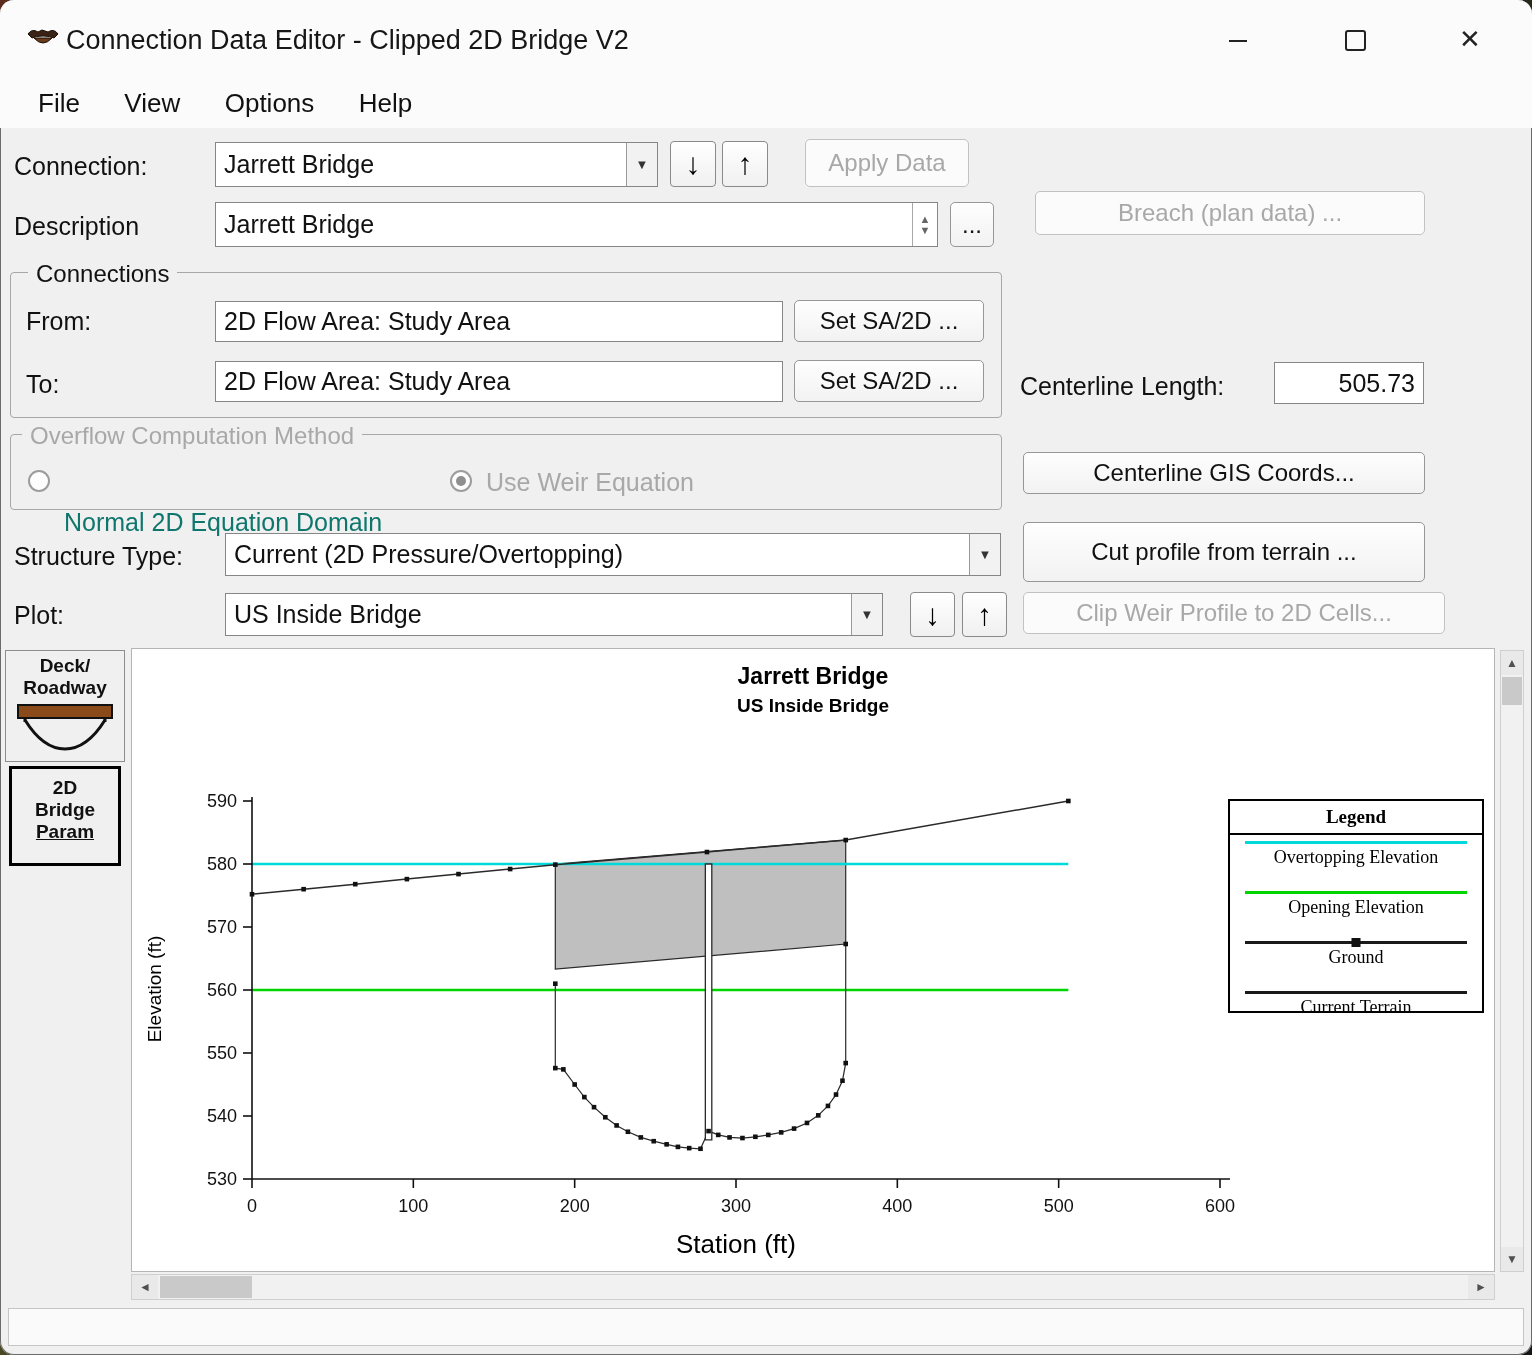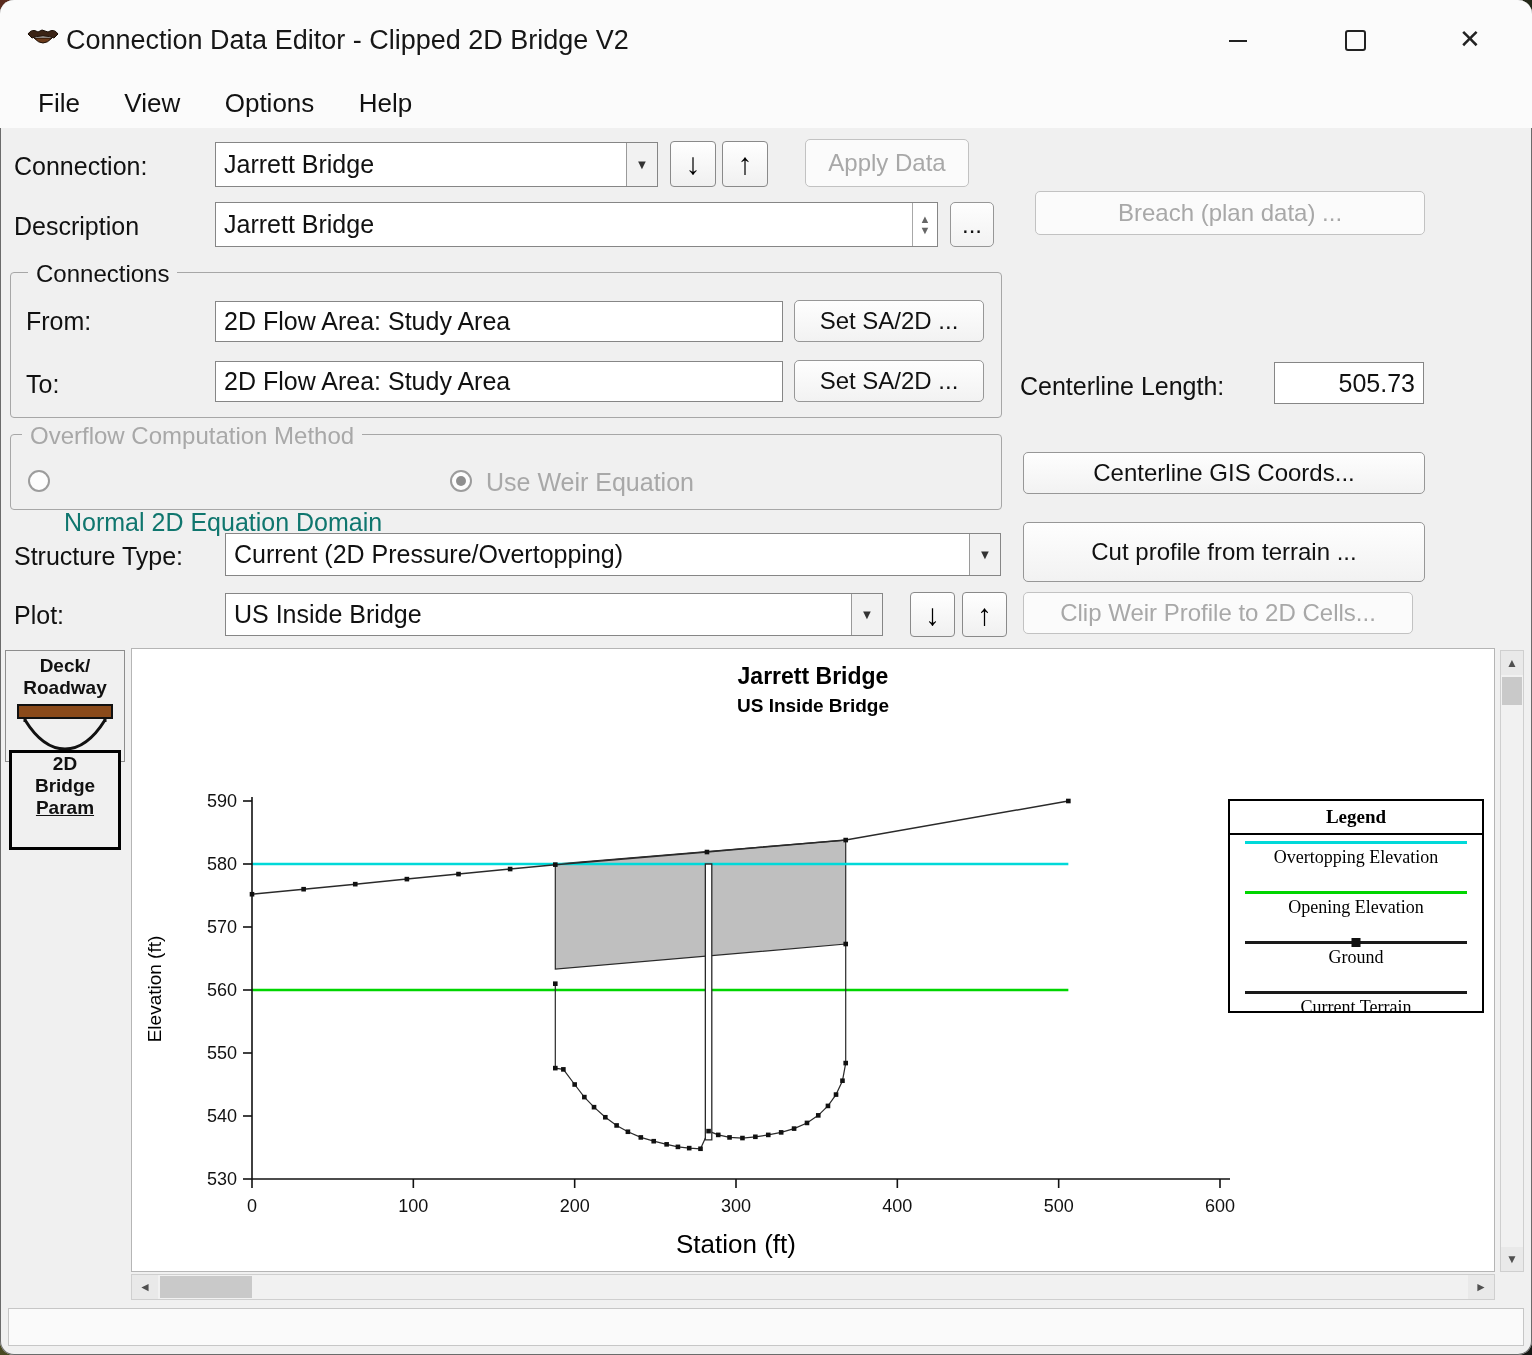--- a/index.html
+++ b/index.html
@@ -145,21 +145,21 @@
 
   <div class="groupbox" style="left:10px;top:434px;width:992px;height:76px;"></div>
   <div class="group-title disabled" style="left:22px;top:422px;">Overflow Computation Method</div>
   <div class="radio" style="left:28px;top:470px;"></div>
   <div class="label" style="left:64px;top:468px;color:#0f766e;margin-top:40px;">Normal 2D Equation Domain</div>
   <div class="radio checked" style="left:450px;top:470px;"></div>
   <div class="label" style="left:486px;top:468px;color:#a8a8a8;">Use Weir Equation</div>
 
   <div class="btn" style="left:1023px;top:452px;width:402px;height:42px;">Centerline GIS Coords...</div>
   <div class="btn" style="left:1023px;top:522px;width:402px;height:60px;">Cut profile from terrain ...</div>
-  <div class="btn disabled" style="left:1023px;top:592px;width:390px;height:42px;">Clip Weir Profile to 2D Cells...</div>
+  <div class="btn disabled" style="left:1023px;top:592px;width:422px;height:42px;">Clip Weir Profile to 2D Cells...</div>
 
   <div class="label" style="left:14px;top:542px;">Structure Type:</div>
   <div class="combo" style="left:225px;top:533px;width:776px;height:43px;">
     <div class="combo-text">Current (2D Pressure/Overtopping)</div>
     <div class="combo-arrow">▼</div>
   </div>
 
   <div class="label" style="left:14px;top:601px;">Plot:</div>
   <div class="combo" style="left:225px;top:593px;width:658px;height:43px;">
     <div class="combo-text">US Inside Bridge</div>
@@ -175,21 +175,21 @@
   <div class="tab" style="left:5px;top:650px;width:120px;height:112px;">
     <div>Deck/</div>
     <div>Roadway</div>
     <svg width="104" height="52" viewBox="0 0 104 52" style="margin-top:2px;">
       <rect x="5" y="4" width="94" height="13" fill="#8a4a1a" stroke="#111" stroke-width="2"></rect>
       <path d="M12 19 Q30 48 52 48 Q74 48 92 19" fill="none" stroke="#111" stroke-width="3"></path>
       <line x1="12" y1="17" x2="12" y2="21" stroke="#111" stroke-width="3"></line>
       <line x1="92" y1="17" x2="92" y2="21" stroke="#111" stroke-width="3"></line>
     </svg>
   </div>
-  <div class="tab selected" style="left:9px;top:750px;width:112px;height:100px;padding-top:0;">
+  <div class="tab selected" style="left:9px;top:766px;width:112px;height:100px;padding-top:8px;">
     <div>2D</div>
     <div>Bridge</div>
     <div style="text-decoration:underline;">Param</div>
   </div>
 
   <div class="chart-panel">
     <div class="chart-title">Jarrett Bridge</div>
     <div class="chart-subtitle">US Inside Bridge</div>
     <div class="chart-ylabel">Elevation (ft)</div>
     <div class="chart-xlabel">Station (ft)</div>

